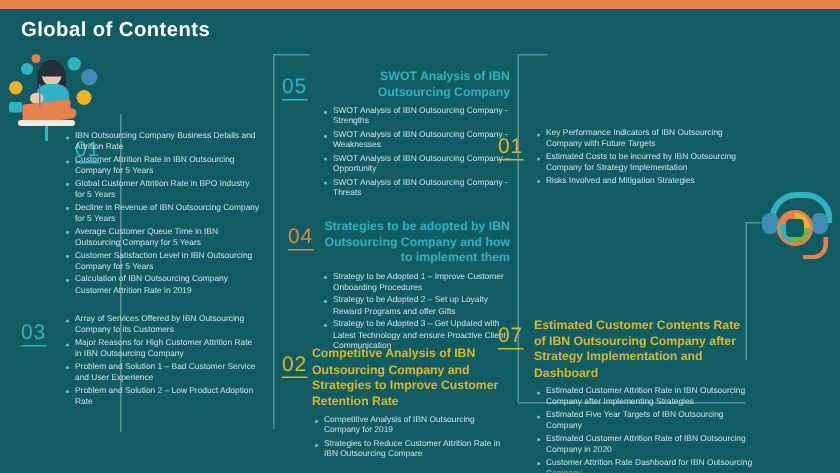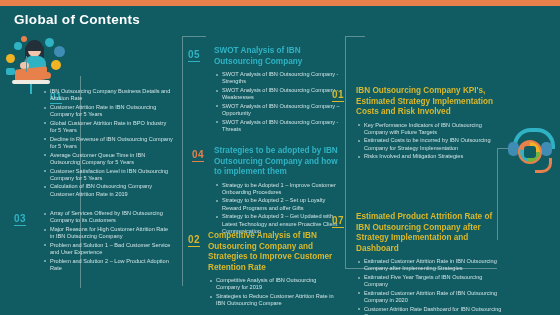--- a/index.html
+++ b/index.html
@@ -46,30 +46,30 @@
      background:conic-gradient(#f0b323 0 25%,#6cb33f 25% 55%,#2fb3c4 55% 80%,#e8804b 80% 100%);}
   .hs-inner{position:absolute;left:19px;top:18px;width:12px;height:12px;border-radius:3px;background:#115c63;}
   .hs-mic{position:absolute;left:30px;top:30px;width:14px;height:12px;border-right:3px solid #e8804b;border-bottom:3px solid #e8804b;border-radius:0 0 10px 0;}
 
   
   .ln{position:absolute;background:#5d8f93;}
   .vline{width:1px;}
   .hline{height:1px;}
   .sec{position:absolute;}
   .badge{
-    position:absolute;font-size:10px;font-weight:bold;letter-spacing:.5px;
+    position:absolute;font-size:14px;font-weight:normal;letter-spacing:.5px;
     padding-bottom:1px;
   }
   .badge.cyan{color:#2fb3c4;border-bottom:1.5px solid #2fb3c4;}
   .badge.orange{color:#e8804b;border-bottom:1.5px solid #e8804b;}
   .badge.gold{color:#d9b82c;border-bottom:1.5px solid #d9b82c;}
   .sec h3{
     margin:0 0 4px 0;font-size:8.2px;line-height:10.5px;font-weight:bold;
   }
-  .sec h3.cyan{color:#2fb3c4;}
+  .sec h3.cyan{color:#2fb3c4;text-align:right;}
   .sec h3.gold{color:#d9b82c;}
   .sec ul{margin:0;padding:0;list-style:none;}
   .sec li{
     position:relative;color:#cfe3e5;font-size:5.6px;line-height:7.2px;
     padding-left:8px;margin-bottom:1.5px;
   }
   .sec li:before{
     content:"";position:absolute;left:2px;top:2.6px;width:2px;height:2px;
     background:#8fb8bb;border-radius:50%;
   }
@@ -180,33 +180,32 @@
     <ul>
       <li>Competitive Analysis of IBN Outsourcing Company for 2019</li>
       <li>Strategies to Reduce Customer Attrition Rate in IBN Outsourcing Compare</li>
     </ul>
   </div>
 </div>
 
 <div class="sec" style="left:350px;top:86px;width:150px;">
   <div class="badge gold" style="left:-18px;top:3px;">01</div>
   <div style="margin-left:6px;">
-    <h3 class="gold">IBN Outsourcing Company KPI's, Estimated Strategy Implementation Costs and Risk Involved</h3>
     <ul>
       <li>Key Performance Indicators of IBN Outsourcing Company with Future Targets</li>
       <li>Estimated Costs to be incurred by IBN Outsourcing Company for Strategy Implementation</li>
       <li>Risks Involved and Mitigation Strategies</li>
     </ul>
   </div>
 </div>
 
 <div class="sec" style="left:350px;top:180px;width:152px;margin-top:32px;">
   <div class="badge gold" style="left:-18px;top:3px;">07</div>
   <div style="margin-left:6px;">
-    <h3 class="gold">Estimated Product Attrition Rate of IBN Outsourcing Company after Strategy Implementation and Dashboard</h3>
+    <h3 class="gold">Estimated Customer Contents Rate of IBN Outsourcing Company after Strategy Implementation and Dashboard</h3>
     <ul>
       <li>Estimated Customer Attrition Rate in IBN Outsourcing Company after Implementing Strategies</li>
       <li>Estimated Five Year Targets of IBN Outsourcing Company</li>
       <li>Estimated Customer Attrition Rate of IBN Outsourcing Company in 2020</li>
       <li>Customer Attrition Rate Dashboard for IBN Outsourcing Company</li>
     </ul>
   </div>
 </div>
 
 </body></html>

